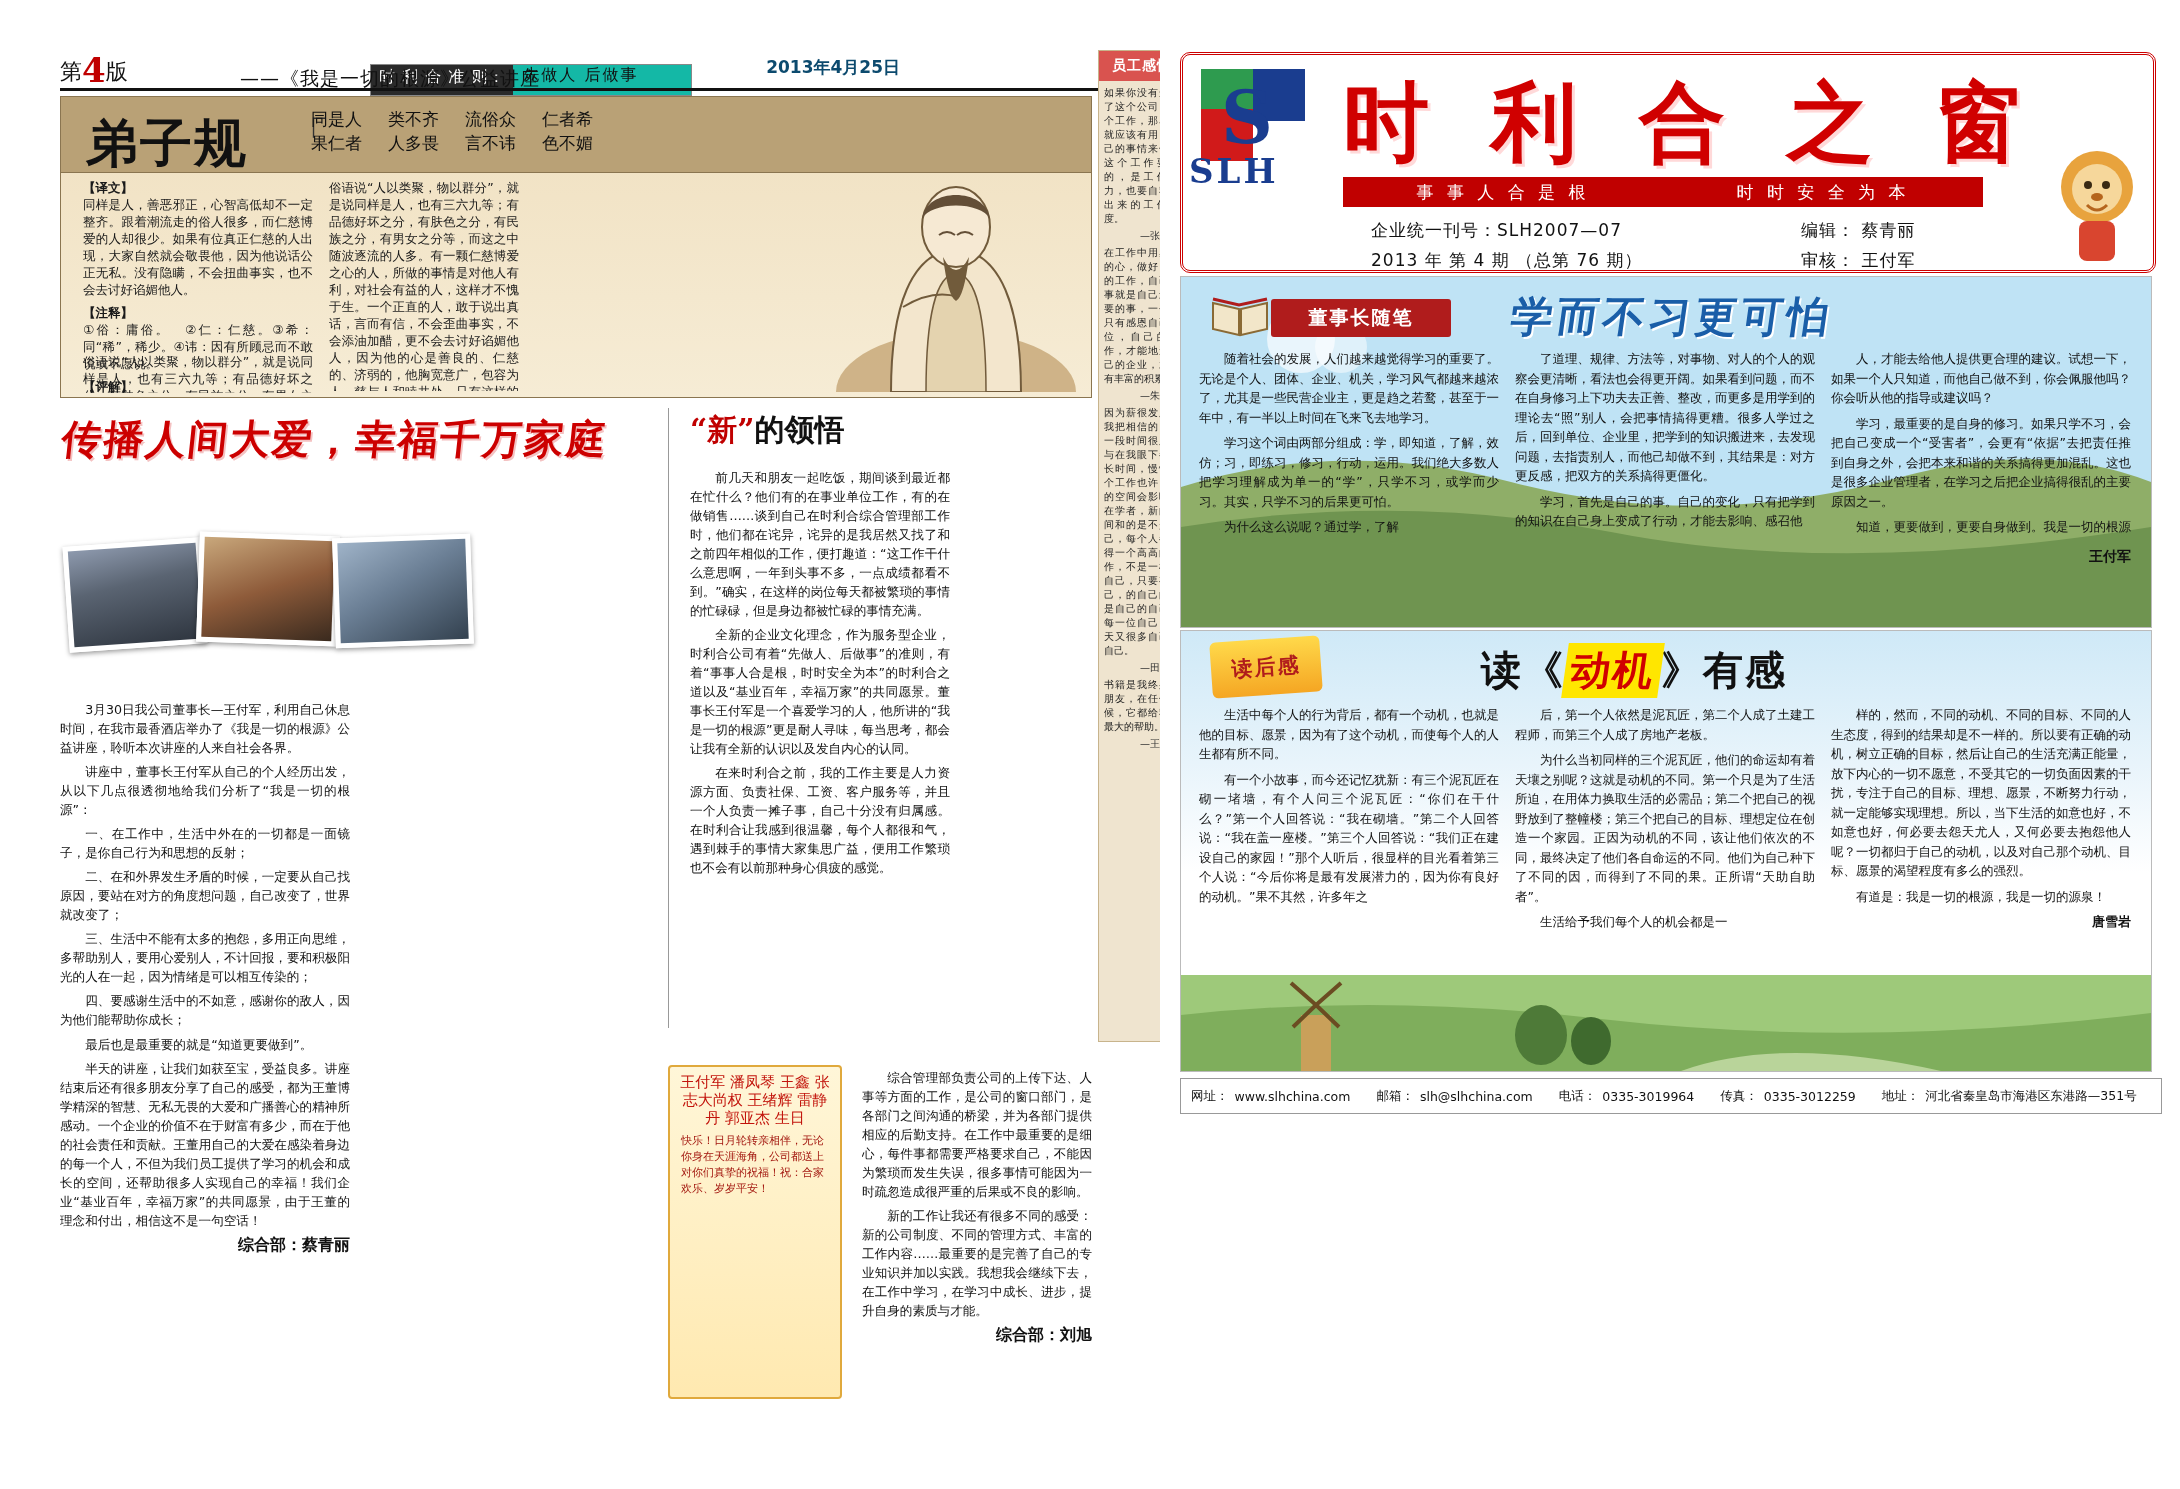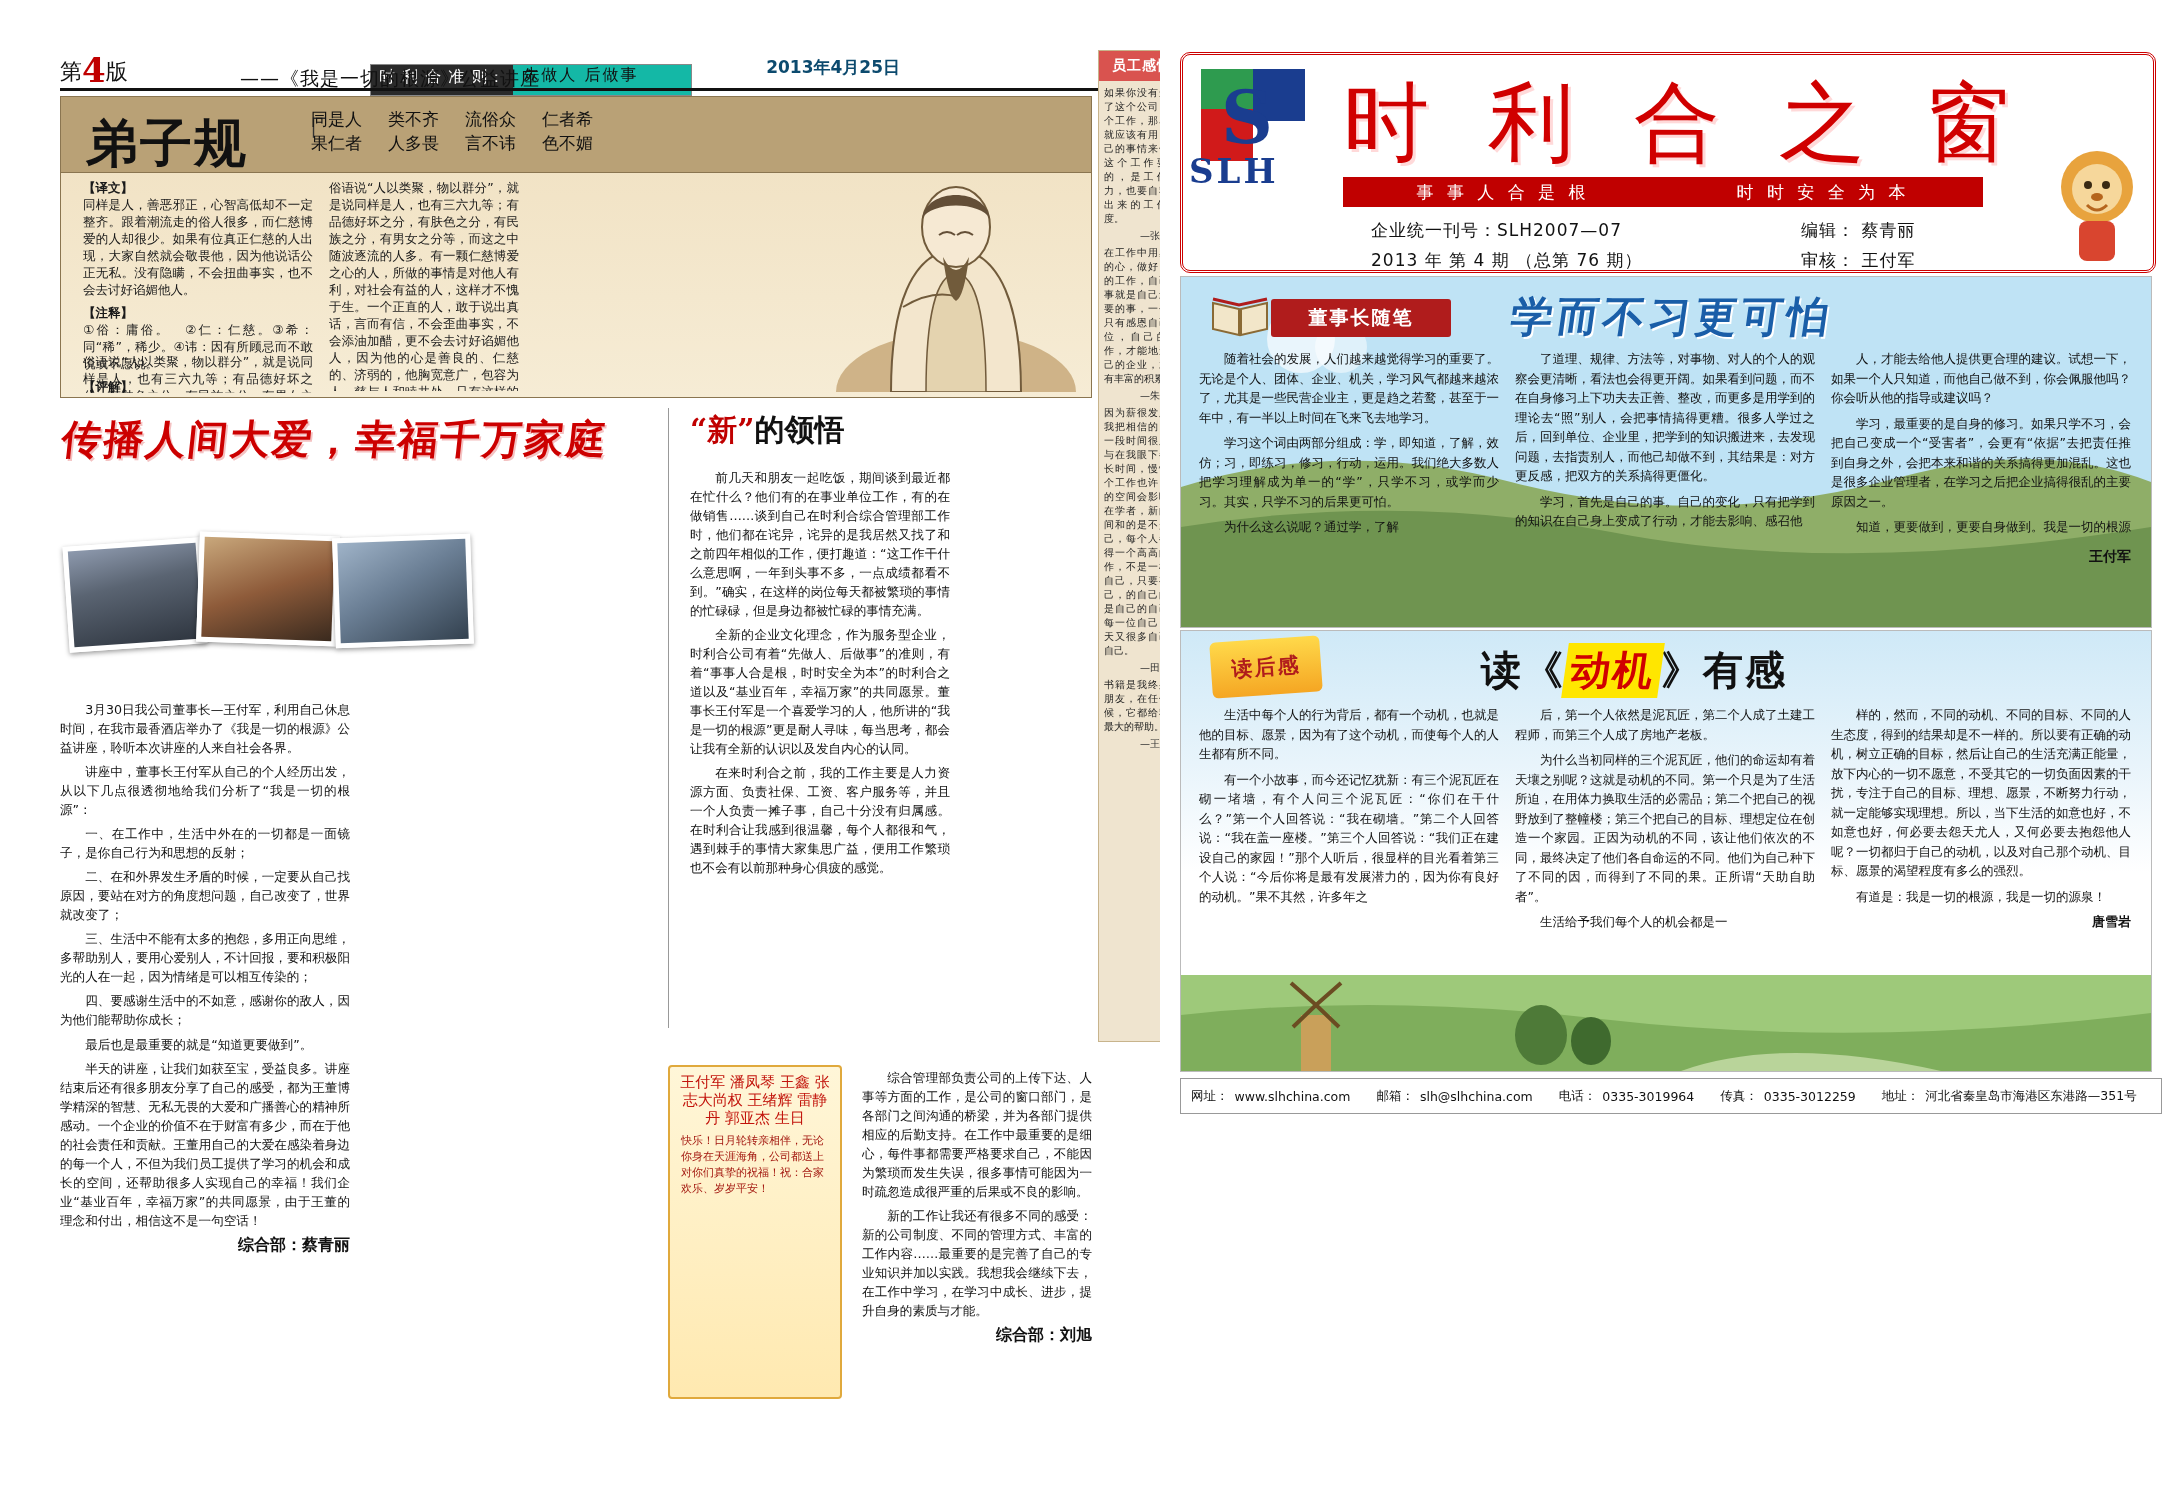--- a/index.html
+++ b/index.html
@@ -69,21 +69,21 @@
   .bday-msg{padding:0 11px;font-size:11px;line-height:16px;color:#a3170f;text-align:left;}
 
   
   .right-page{position:absolute;left:1160px;top:0;width:1020px;height:1489px;background:#fff;}
 
   .masthead{position:absolute;left:20px;top:52px;width:970px;height:215px;border:3px double #c00;border-radius:10px;background:#fff;box-shadow:0 0 0 1px #fff inset;overflow:hidden;}
   .mh-logo{position:absolute;left:18px;top:14px;width:120px;height:118px;}
   .mh-logo .sq{position:absolute;width:52px;height:52px;}
   .mh-s{position:absolute;left:20px;top:6px;font-size:72px;font-weight:bold;color:#1a3d8f;font-family:"DejaVu Serif","Liberation Serif",serif;}
   .mh-slh{position:absolute;left:6px;top:96px;font-size:34px;font-weight:bold;color:#1a3d8f;letter-spacing:3px;font-family:"DejaVu Serif","Liberation Serif",serif;}
-  .mh-title{position:absolute;left:160px;top:10px;font-size:86px;font-weight:normal;color:#d00000;letter-spacing:16px;font-family:"DejaVu Serif","Liberation Serif",serif;text-shadow:3px 3px 0 #ffd9d9;}
+  .mh-title{position:absolute;left:160px;top:10px;font-size:86px;font-weight:bold;color:#d00000;letter-spacing:16px;font-family:"DejaVu Serif","Liberation Serif",serif;text-shadow:3px 3px 0 #ffd9d9;}
   .mh-bar{position:absolute;left:160px;top:122px;width:640px;height:30px;background:#c00000;color:#fff;font-size:17px;display:flex;align-items:center;justify-content:space-around;letter-spacing:4px;}
   .mh-meta{position:absolute;left:140px;top:160px;width:820px;font-size:17px;color:#111;line-height:30px;}
   .mh-meta .row{display:flex;}
   .mh-meta .c1{width:430px;letter-spacing:1px;margin-left:48px;}
   .mh-meta .c2{width:300px;letter-spacing:1px;}
   .mh-lion{position:absolute;right:8px;top:90px;width:96px;height:120px;}
 
   .art1{position:absolute;left:20px;top:276px;width:970px;height:350px;overflow:hidden;border:1px solid #bbb;
         background:linear-gradient(#bfe3f5 0%,#d8eef8 40%,#cfe3c0 62%,#9dbf7a 100%);}
   .art1-title{position:absolute;left:330px;top:12px;font-size:42px;font-weight:bold;color:#1a5ea8;font-family:"DejaVu Serif","Liberation Serif",serif;letter-spacing:4px;text-shadow:2px 2px 0 #fff;transform:skewX(-8deg);}

